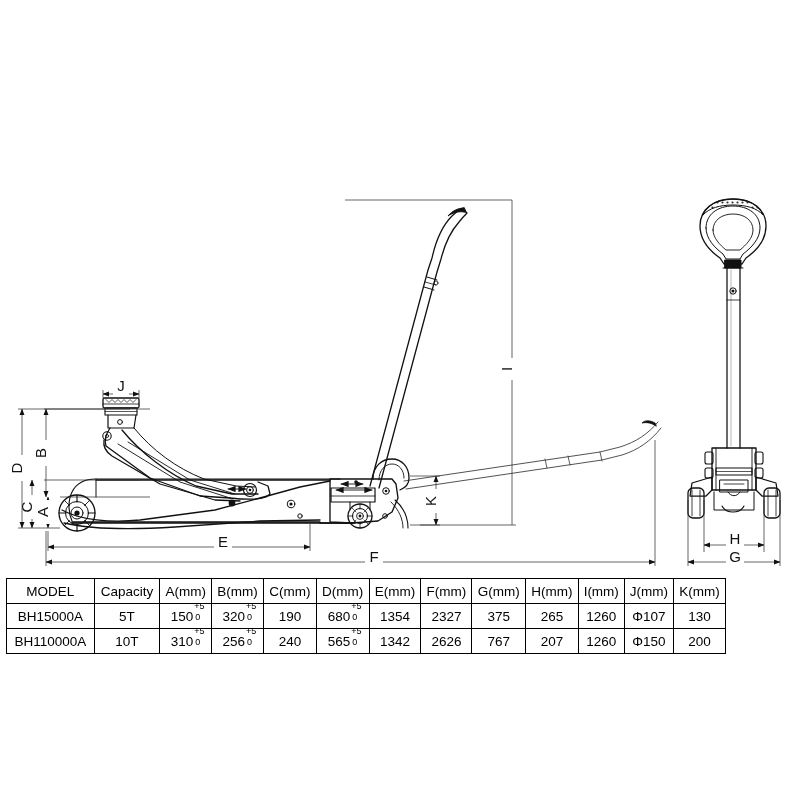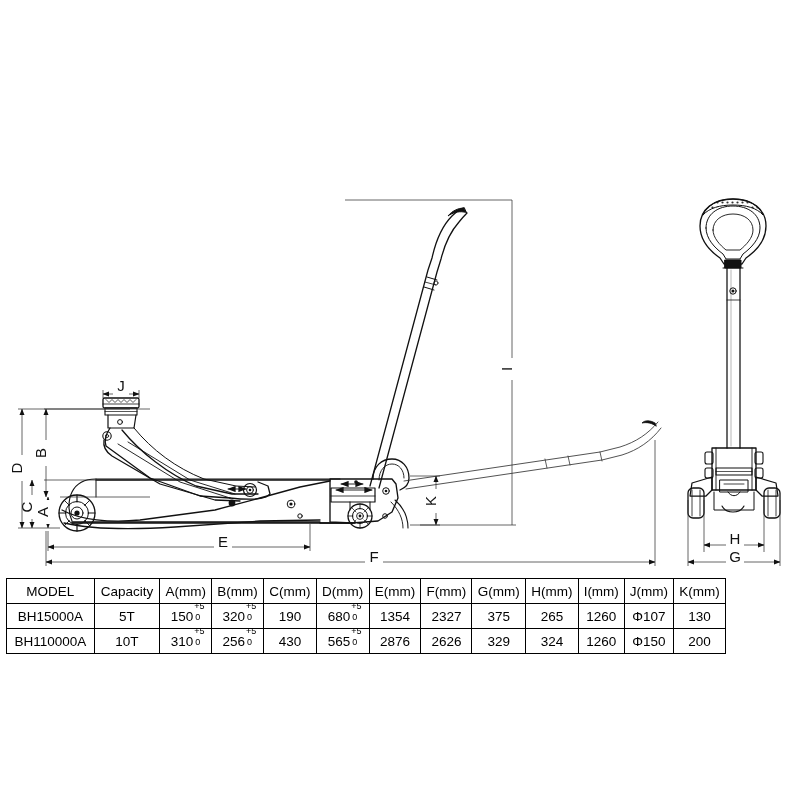--- a/index.html
+++ b/index.html
@@ -321,26 +321,26 @@
         <td>265</td>
         <td>1260</td>
         <td>Φ107</td>
         <td>130</td>
       </tr>
       <tr>
         <td>BH110000A</td>
         <td>10T</td>
         <td><span class="cell-num">310</span><span class="tol"><span class="up">+5</span><span class="dn">0</span></span>&nbsp;&nbsp;</td>
         <td><span class="cell-num">256</span><span class="tol"><span class="up">+5</span><span class="dn">0</span></span>&nbsp;&nbsp;</td>
-        <td>430</td>
+        <td>240</td>
         <td><span class="cell-num">565</span><span class="tol"><span class="up">+5</span><span class="dn">0</span></span>&nbsp;&nbsp;</td>
-        <td>2876</td>
+        <td>1342</td>
         <td>2626</td>
-        <td>329</td>
-        <td>324</td>
+        <td>767</td>
+        <td>207</td>
         <td>1260</td>
         <td>Φ150</td>
         <td>200</td>
       </tr>
     </tbody>
   </table>
 
 </div>
 
 </body></html>

